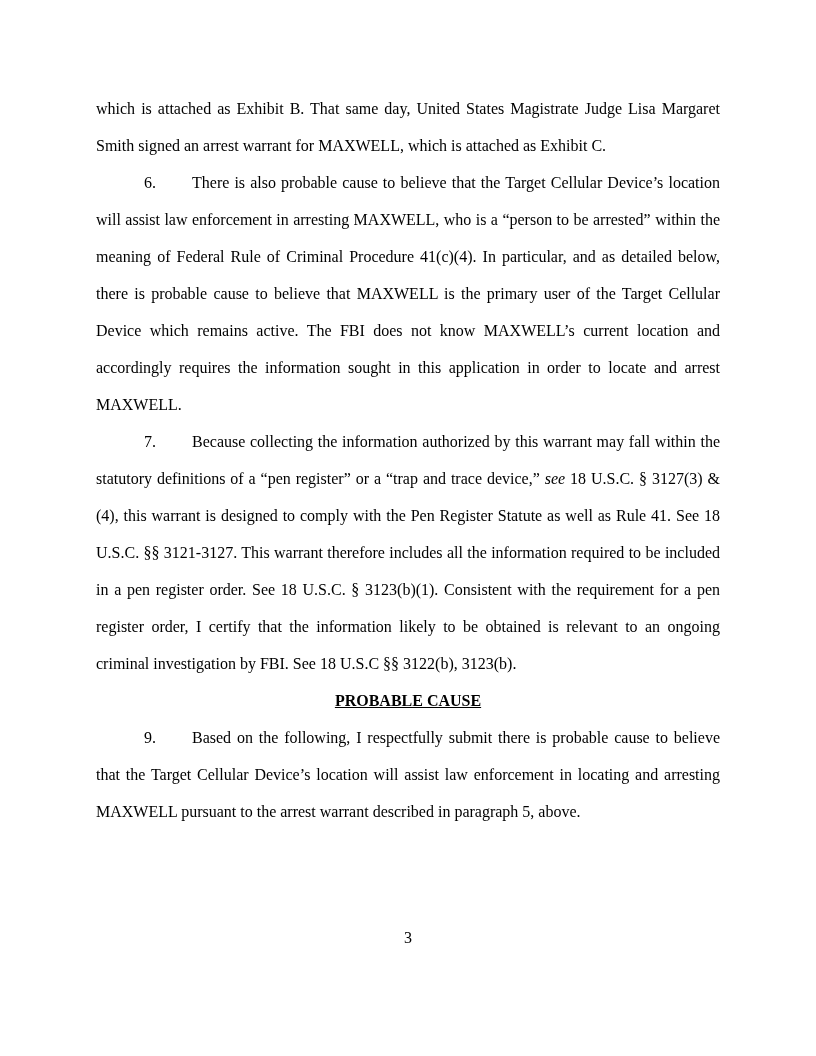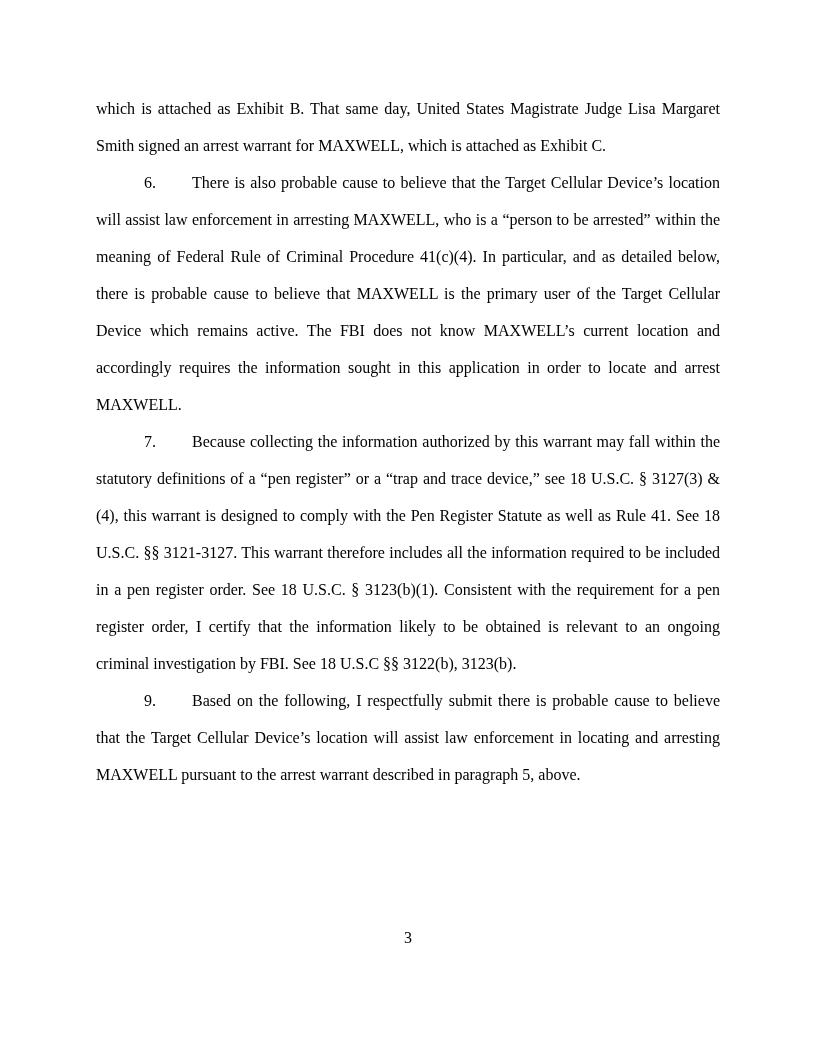--- a/index.html
+++ b/index.html
@@ -26,20 +26,21 @@
   }
   p.numbered {
     text-indent: 48px;
   }
   .para-number {
     display: inline-block;
     width: 48px;
     text-indent: 0;
   }
   .italic {
+    font-style: italic;
   }
   h2.section-heading {
     margin: 0;
     line-height: 37px;
     font-size: 16px;
     font-weight: bold;
     text-align: center;
     text-decoration: underline;
     font-family: "Liberation Serif", serif;
   }
@@ -57,18 +58,19 @@
 
 <div class="page">
 
   <p class="body-text">which is attached as Exhibit B.  That same day, United States Magistrate Judge Lisa Margaret Smith signed an arrest warrant for MAXWELL, which is attached as Exhibit C.</p>
 
   <p class="body-text numbered"><span class="para-number">6.</span><span>There is also probable cause to believe that the Target Cellular Device’s location will assist law enforcement in arresting MAXWELL, who is a “person to be arrested” within the meaning of Federal Rule of Criminal Procedure 41(c)(4).  In particular, and as detailed below, there is probable cause to believe that MAXWELL is the primary user of the Target Cellular Device which remains active.  The FBI does not know MAXWELL’s current location and accordingly requires the information sought in this application in order to locate and arrest MAXWELL.</span></p>
 
   <p class="body-text numbered"><span class="para-number">7.</span><span>Because collecting the information authorized by this warrant may fall within the statutory definitions of a “pen register” or a “trap and trace device,” </span><span class="italic">see</span><span> 18 U.S.C. § 3127(3) &amp; (4), this warrant is designed to comply with the Pen Register Statute as well as Rule 41.  See 18 U.S.C. §§ 3121-3127.   This warrant therefore includes all the information required to be included in a pen register order.   See 18 U.S.C. § 3123(b)(1). Consistent with the requirement for a pen register order, I certify that the information likely to be obtained is relevant to an ongoing criminal investigation by FBI. See 18 U.S.C §§ 3122(b), 3123(b).</span></p>
 
 
+  <h2 class="section-heading">PROBABLE CAUSE</h2>
 
   <p class="body-text numbered"><span class="para-number">9.</span><span>Based on the following, I respectfully submit there is probable cause to believe that the Target Cellular Device’s location will assist law enforcement in locating and arresting MAXWELL pursuant to the arrest warrant described in paragraph 5, above.</span></p>
 
   <div class="page-number">3</div>
 
 </div>
 
 </body></html>

